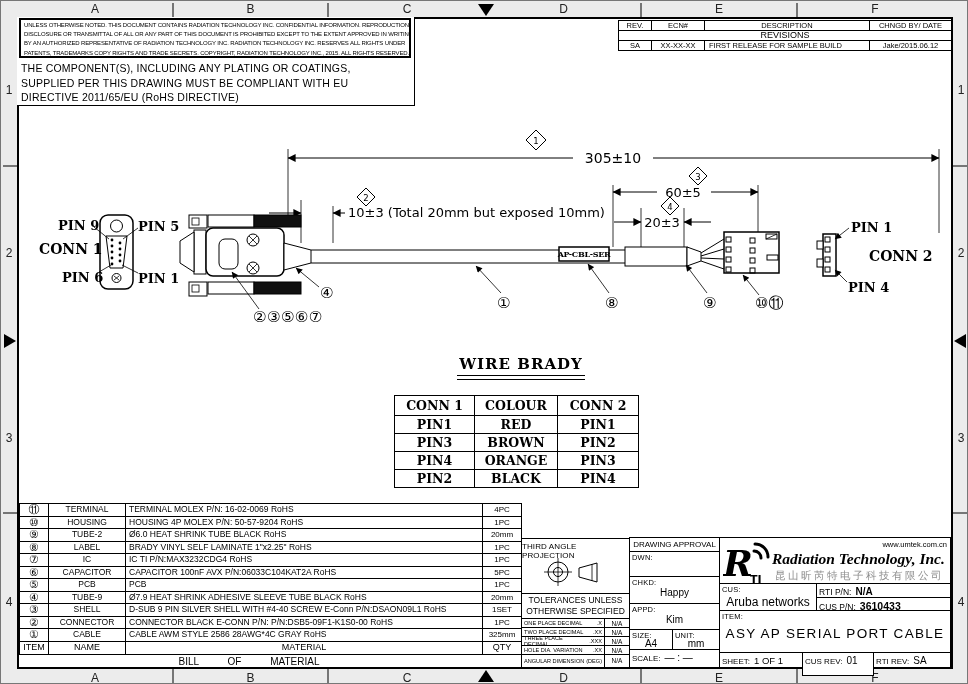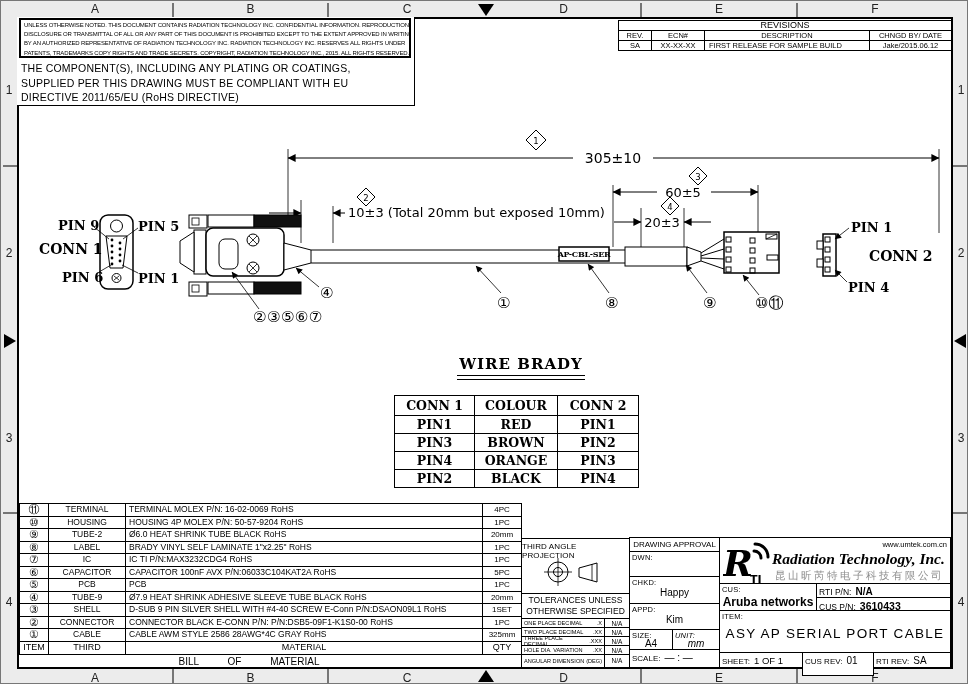--- a/index.html
+++ b/index.html
@@ -118,28 +118,28 @@
 
   <table id="rev-table">
     <colgroup>
         <col style="width:33px">
         <col style="width:53px">
         <col style="width:165px">
         <col style="width:82px">
       </colgroup>
     <tbody>
         <tr>
-          <td colspan="4" class="rev-title">REVISIONS</td>
-        </tr>
-    <tr>
       <td>REV.</td>
       <td>ECN#</td>
       <td>DESCRIPTION</td>
       <td>CHNGD BY/ DATE</td>
     </tr>
+    <tr>
+          <td colspan="4" class="rev-title">REVISIONS</td>
+        </tr>
     <tr>
       <td>SA</td>
       <td>XX-XX-XX</td>
       <td class="desc">FIRST RELEASE FOR SAMPLE BUILD</td>
       <td>Jake/2015.06.12</td>
     </tr>
   </tbody>
     </table>
 
   <div id="wire-title">WIRE BRADY</div>
@@ -248,21 +248,21 @@
           <td class="qty">1PC</td>
         </tr>
     <tr>
           <td class="item">①</td>
           <td class="name">CABLE</td>
           <td>CABLE AWM STYLE 2586 28AWG*4C GRAY RoHS</td>
           <td class="qty">325mm</td>
         </tr>
     <tr class="hdr">
       <td>ITEM</td>
-      <td>THIRD</td>
+      <td>NAME</td>
       <td>MATERIAL</td>
       <td>QTY</td>
     </tr>
   </tbody>
     </table>
   <div id="bom-caption">BILL OF MATERIAL</div>
 
   <div class="cell" style="left:520px;top:537px;width:109px;height:56px;">
     <div style="font-size:8px;text-align:left;padding-top:3px;letter-spacing:0.1px;">THIRD ANGLE PROJECTION</div>
   </div>
@@ -308,21 +308,21 @@
     <div class="val" style="top:10px;">Happy</div>
   </div>
   <div class="cell" style="left:628px;top:602px;width:91px;height:27px;">
     <span class="mini">APPD:</span>
     <div class="val" style="top:10px;">Kim</div>
   </div>
   <div class="cell" style="left:628px;top:628px;width:44px;height:21px;">
     <span class="mini">SIZE:</span>
     <div class="val" style="top:8px;">A4</div>
   </div>
-  <div class="cell" style="left:671px;top:628px;width:48px;height:31px;font-style:italic;">
+  <div class="cell" style="left:671px;top:628px;width:48px;height:31px;">
     <span class="mini">UNIT:</span>
     <div class="val" style="top:8px;">mm</div>
   </div>
   <div class="cell inline-kv" style="left:628px;top:648px;width:91px;height:19px;">
     <span class="k">SCALE:</span>
     <span class="v">—  :  —</span>
   </div>
 
   <div class="cell" style="left:718px;top:536px;width:232px;height:47px;">
     <div id="website">www.umtek.com.cn</div>
@@ -330,21 +330,21 @@
       <text x="0" y="32" style="font:italic bold 36px 'DejaVu Serif',serif;">R</text>
       <text x="27" y="39" style="font:bold 11px 'DejaVu Sans',sans-serif;">TI</text>
       <path d="M31,7 A7,7 0 0 1 38,14" stroke="#000" stroke-width="3" fill="none" stroke-linecap="round"></path>
       <path d="M32,0 A13,13 0 0 1 45,13" stroke="#000" stroke-width="3" fill="none" stroke-linecap="round"></path>
     </svg>
     <div id="company-name">Radiation Technology, Inc.</div>
     <div id="company-cn">昆山昕芮特电子科技有限公司</div>
   </div>
   <div class="cell" style="left:718px;top:582px;width:98px;height:28px;">
     <span class="mini">CUS:</span>
-    <div class="val" style="top:11px;font-size:12px;font-weight:bold;">Aruba networks</div>
+    <div class="val" style="top:11px;font-size:12px;font-weight:normal;">Aruba networks</div>
   </div>
   <div class="cell inline-kv" style="left:815px;top:582px;width:135px;height:15px;">
     <span class="k" style="font-size:8.5px;">RTI P/N:</span>
     <span class="v" style="font-weight:bold;">N/A</span>
   </div>
   <div class="cell inline-kv" style="left:815px;top:596px;width:135px;height:14px;">
     <span class="k" style="font-size:8.5px;">CUS P/N:</span>
     <span class="v" style="font-weight:bold;font-size:10.5px;">3610433</span>
   </div>
   <div class="cell" style="left:718px;top:609px;width:232px;height:43px;">

